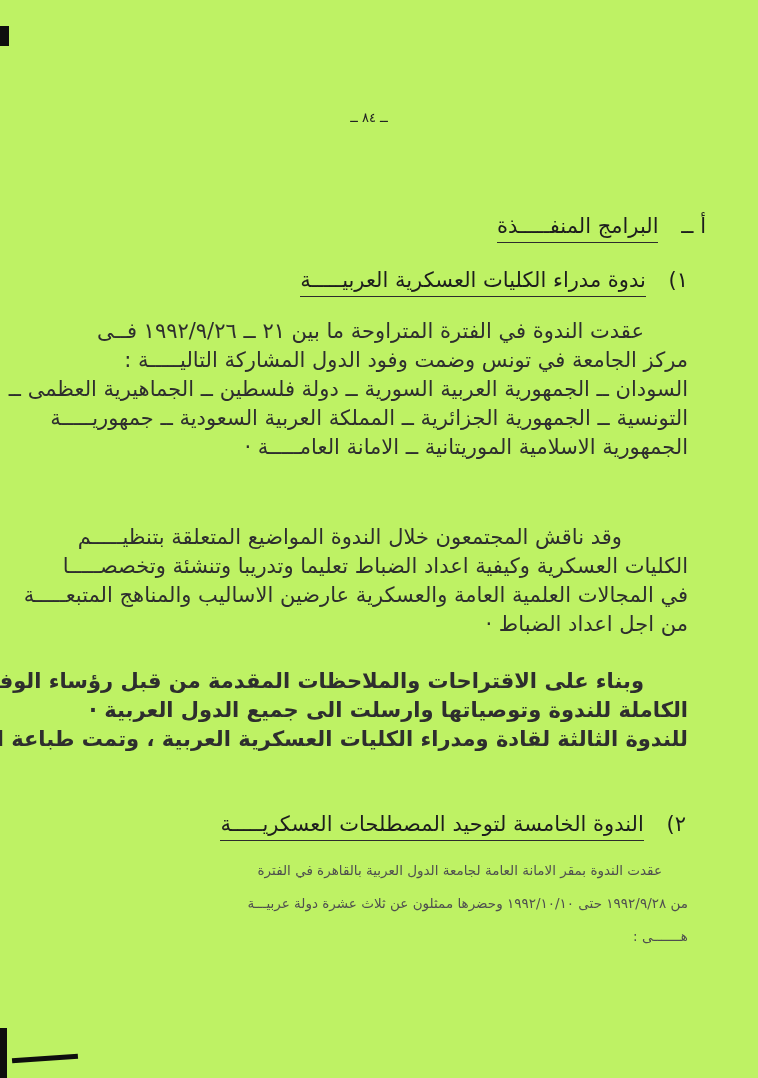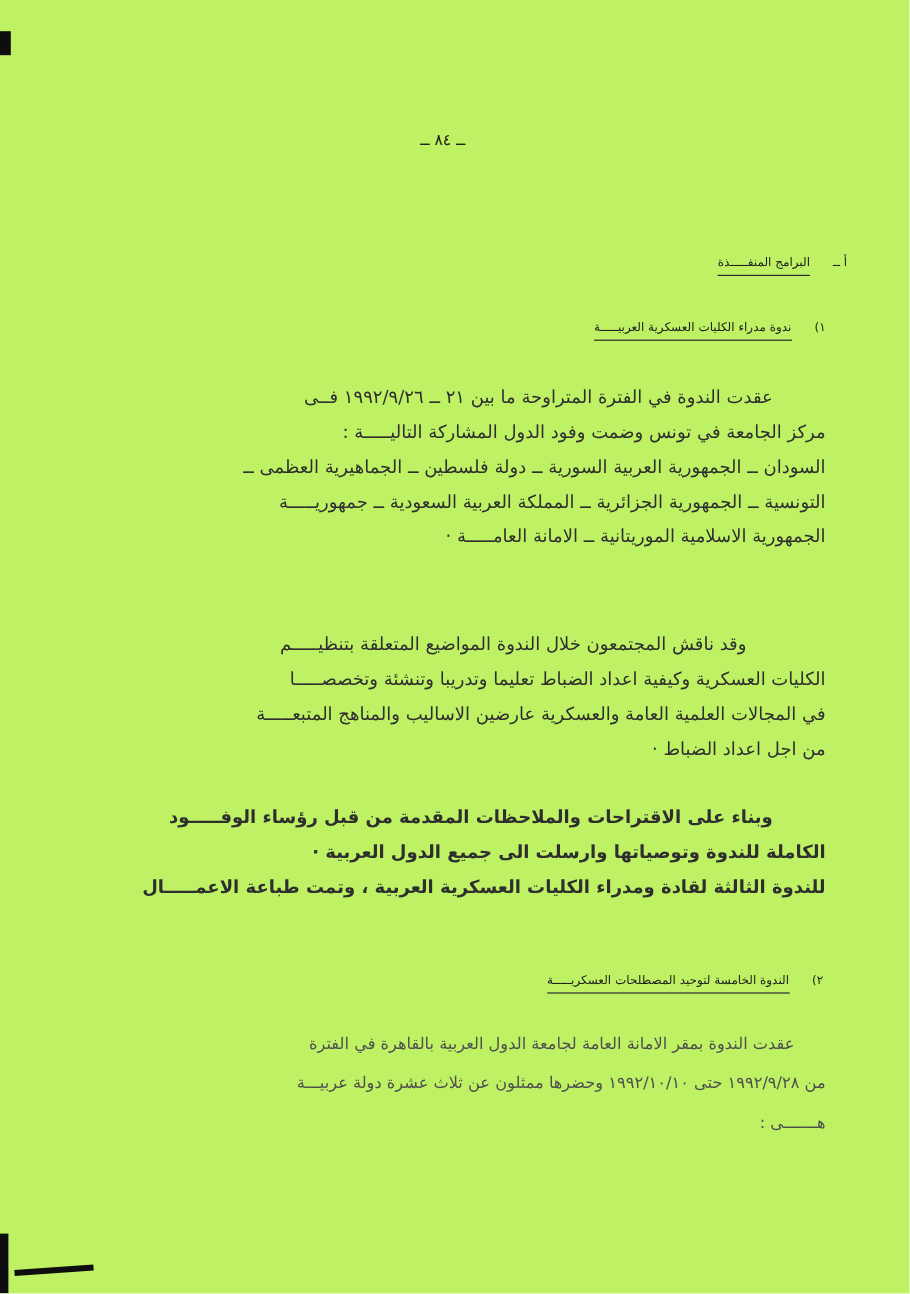--- a/index.html
+++ b/index.html
@@ -27,33 +27,33 @@
     position: absolute;
     top: 110px;
     left: 0;
     right: 0;
     text-align: center;
     font-size: 13px;
     color: #222;
     transform: translateX(-10px);
   }
 
-  .heading { position: absolute; font-size: 10px; color: #1d1d1d; white-space: nowrap; }
+  .heading { position: absolute; font-size: 21px; color: #1d1d1d; white-space: nowrap; }
   .heading .marker { display: inline-block; margin-left: 16px; }
   .heading .title { display: inline-block; border-bottom: 1px solid #2c2c2c; padding-bottom: 4px; }
 
   .heading-a   { top: 214px; right: 52px; }
   .heading-i1  { top: 268px; right: 70px; }
   .heading-i2  { top: 812px; right: 72px; }
 
   .para {
     position: absolute;
     right: 70px;
     left: 95px;
-    font-size: 15px;
+    font-size: 21px;
     line-height: 29px;
     text-align: right;
     color: #2e2e2e;
   }
   .para .line { white-space: nowrap; overflow: visible; }
   .para .line:first-child { padding-right: var(--indent, 0px); }
 
   .p1 { top: 317px; }
   .p2 { top: 523px; }
   .p3 { top: 667px; font-weight: bold; }

